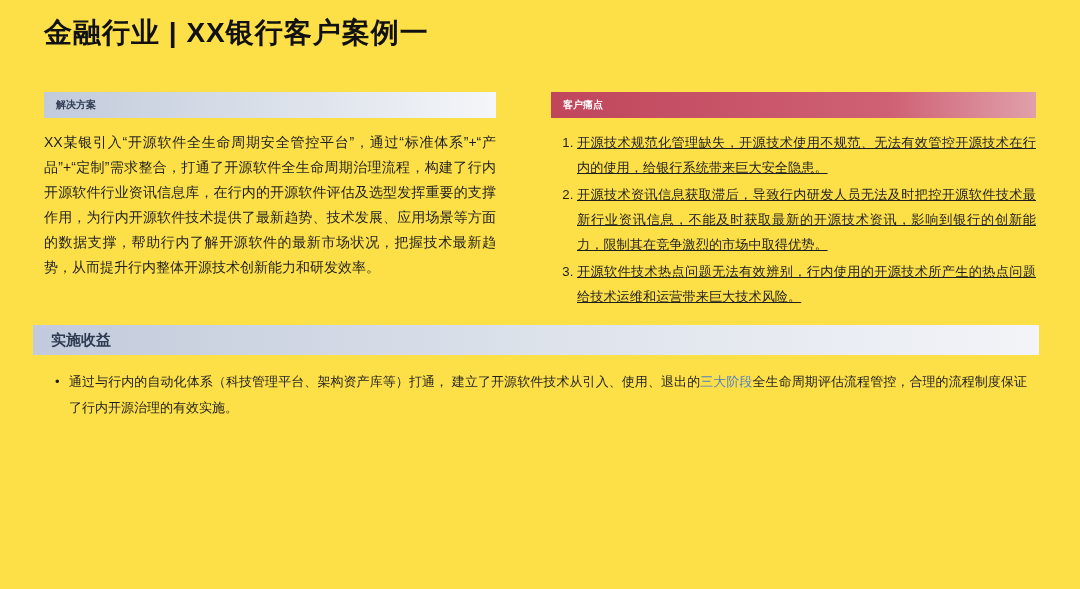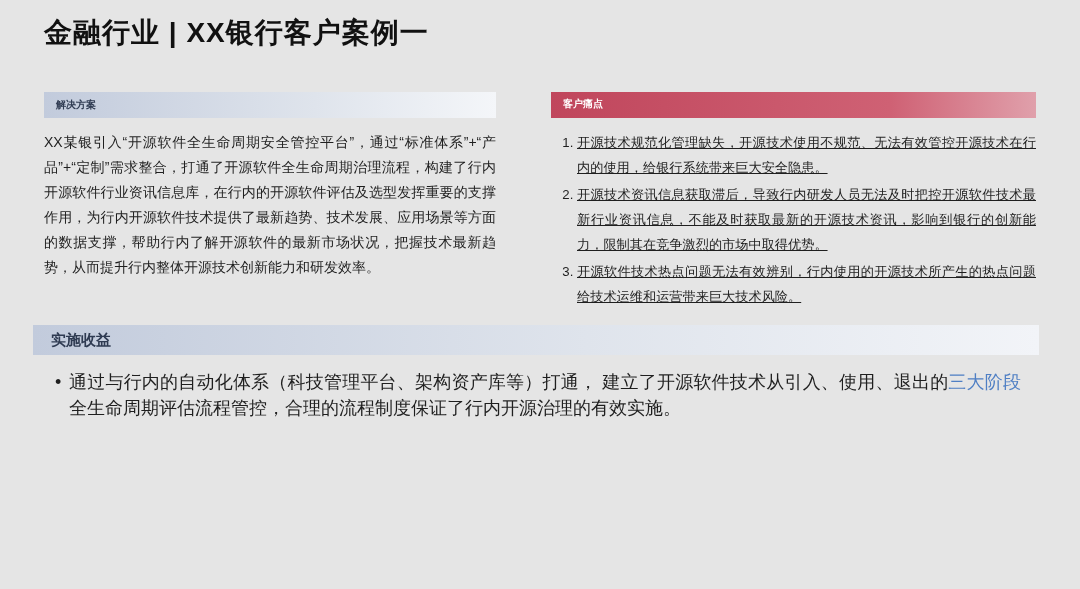--- a/index.html
+++ b/index.html
@@ -11,21 +11,21 @@
     width: 1080px;
     height: 589px;
     font-family: "Liberation Sans", sans-serif;
     color: #1a1a1a;
     position: relative;
     overflow: hidden;
   }
   .slide {
     position: absolute;
     inset: 0;
-    background: #e5e5e5;
+    background: #fde047;
   }
   .page-title {
     position: absolute;
     left: 44px;
     top: 14px;
     font-size: 28px;
     font-weight: 700;
     letter-spacing: 1px;
     color: #111111;
     white-space: nowrap;
@@ -55,21 +55,20 @@
     color: #ffffff;
     font-family: "Liberation Serif", serif;
   }
   .band-left {
     background: linear-gradient(to right, #c2cbdc 0%, #dfe4ec 60%, #f4f6f9 100%);
     color: #2f3b52;
   }
   .band-right {
     background: linear-gradient(to right, #c0465c 0%, #cf6174 70%, #e0a0ab 100%);
     color: #ffffff;
-    font-family: Liberation Mono, monospace;
   }
 
   .body-text {
     margin-top: 12px;
     font-size: 14px;
     line-height: 25px;
     color: #1f1f1f;
     text-align: justify;
   }
 
@@ -98,23 +97,23 @@
     color: #2f3b52;
     height: 30px;
     line-height: 30px;
     font-size: 15px;
     padding-left: 18px;
     font-family: "Liberation Serif", serif;
     font-weight: 700;
     box-sizing: border-box;
   }
   ul.benefit-list {
-    margin: 14px 18px 0 0;
+    margin: 14px 12px 0 0;
     padding-left: 22px;
-    font-size: 18px;
+    font-size: 13px;
     line-height: 26px;
     color: #1f1f1f;
     list-style: none;
   }
   ul.benefit-list li {
     position: relative;
     padding-left: 14px;
     margin-bottom: 3px;
     text-align: justify;
   }

